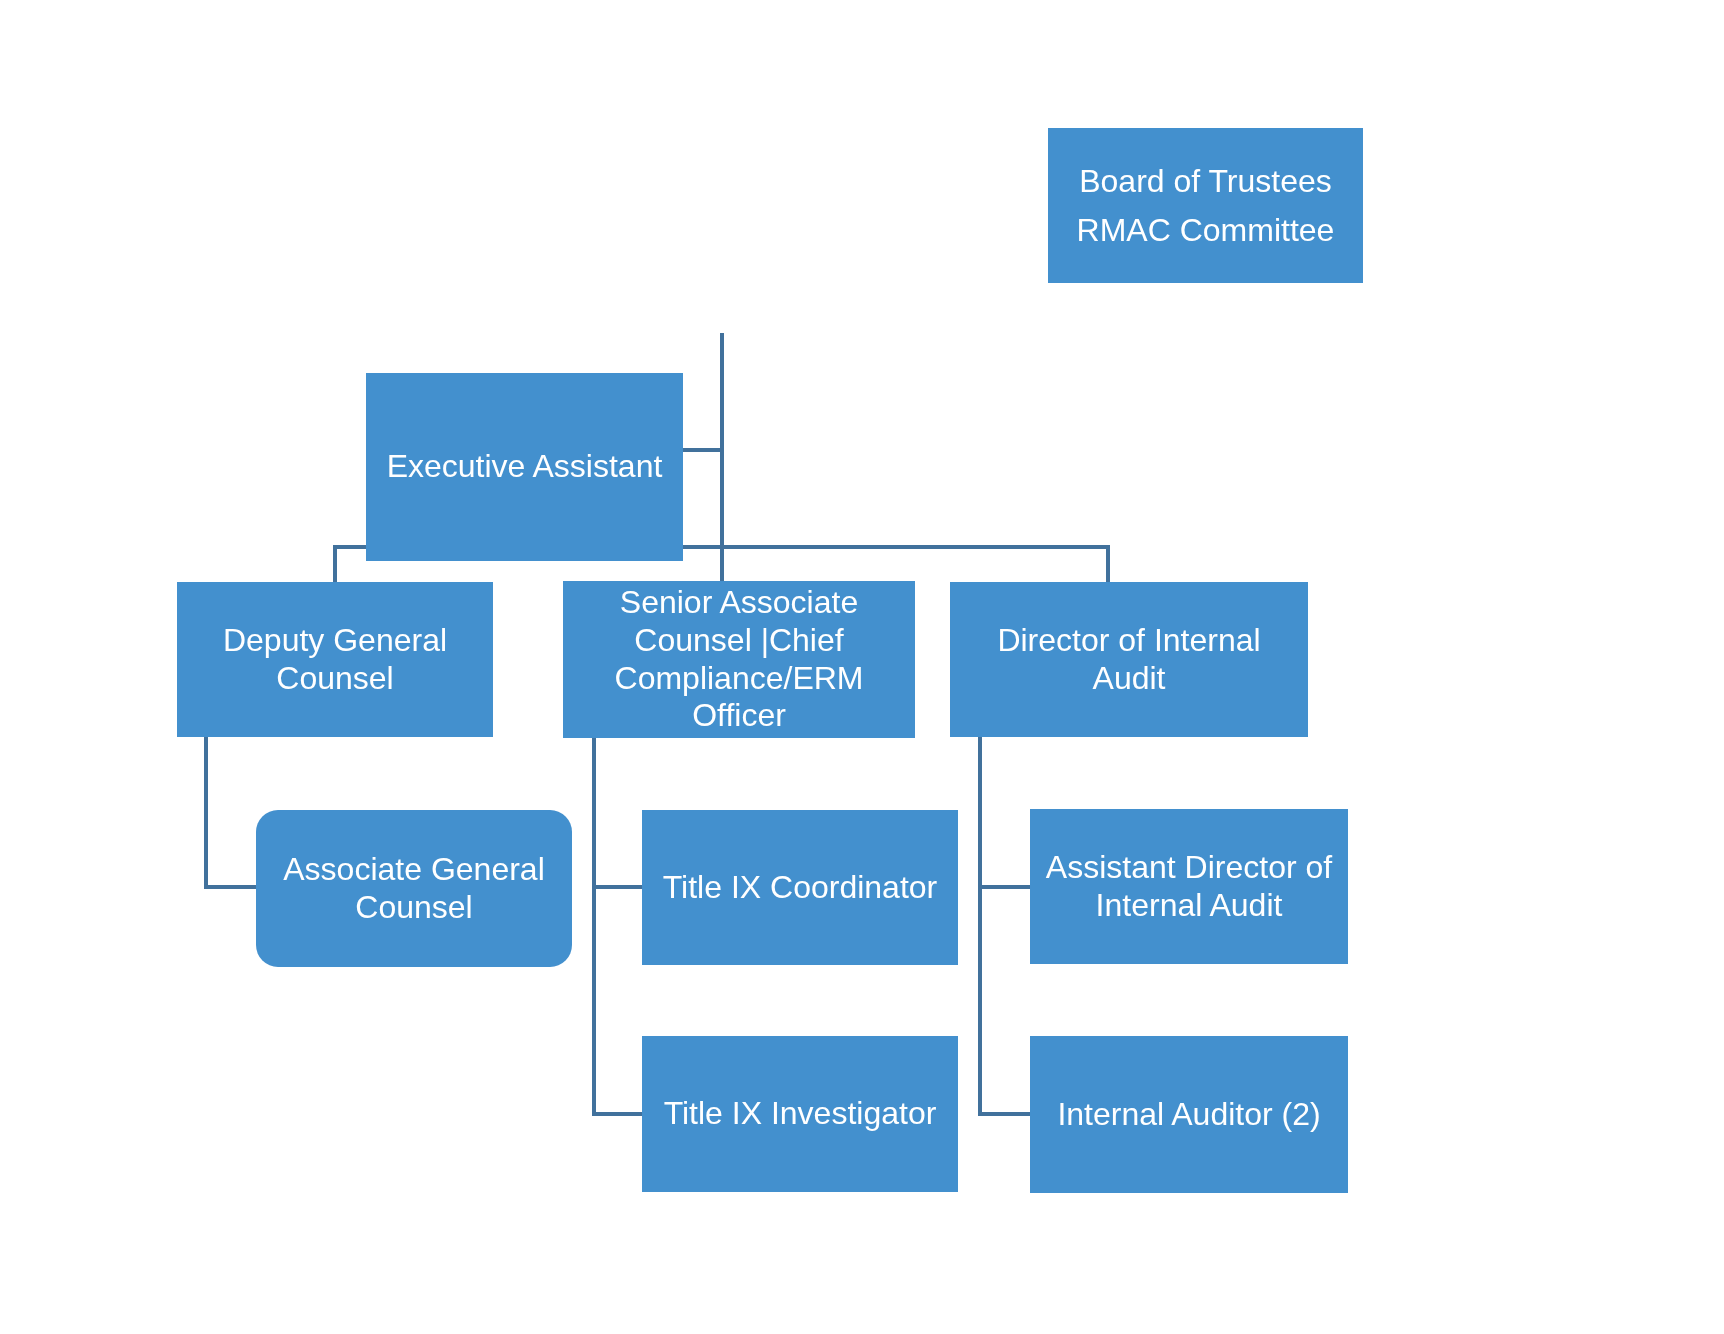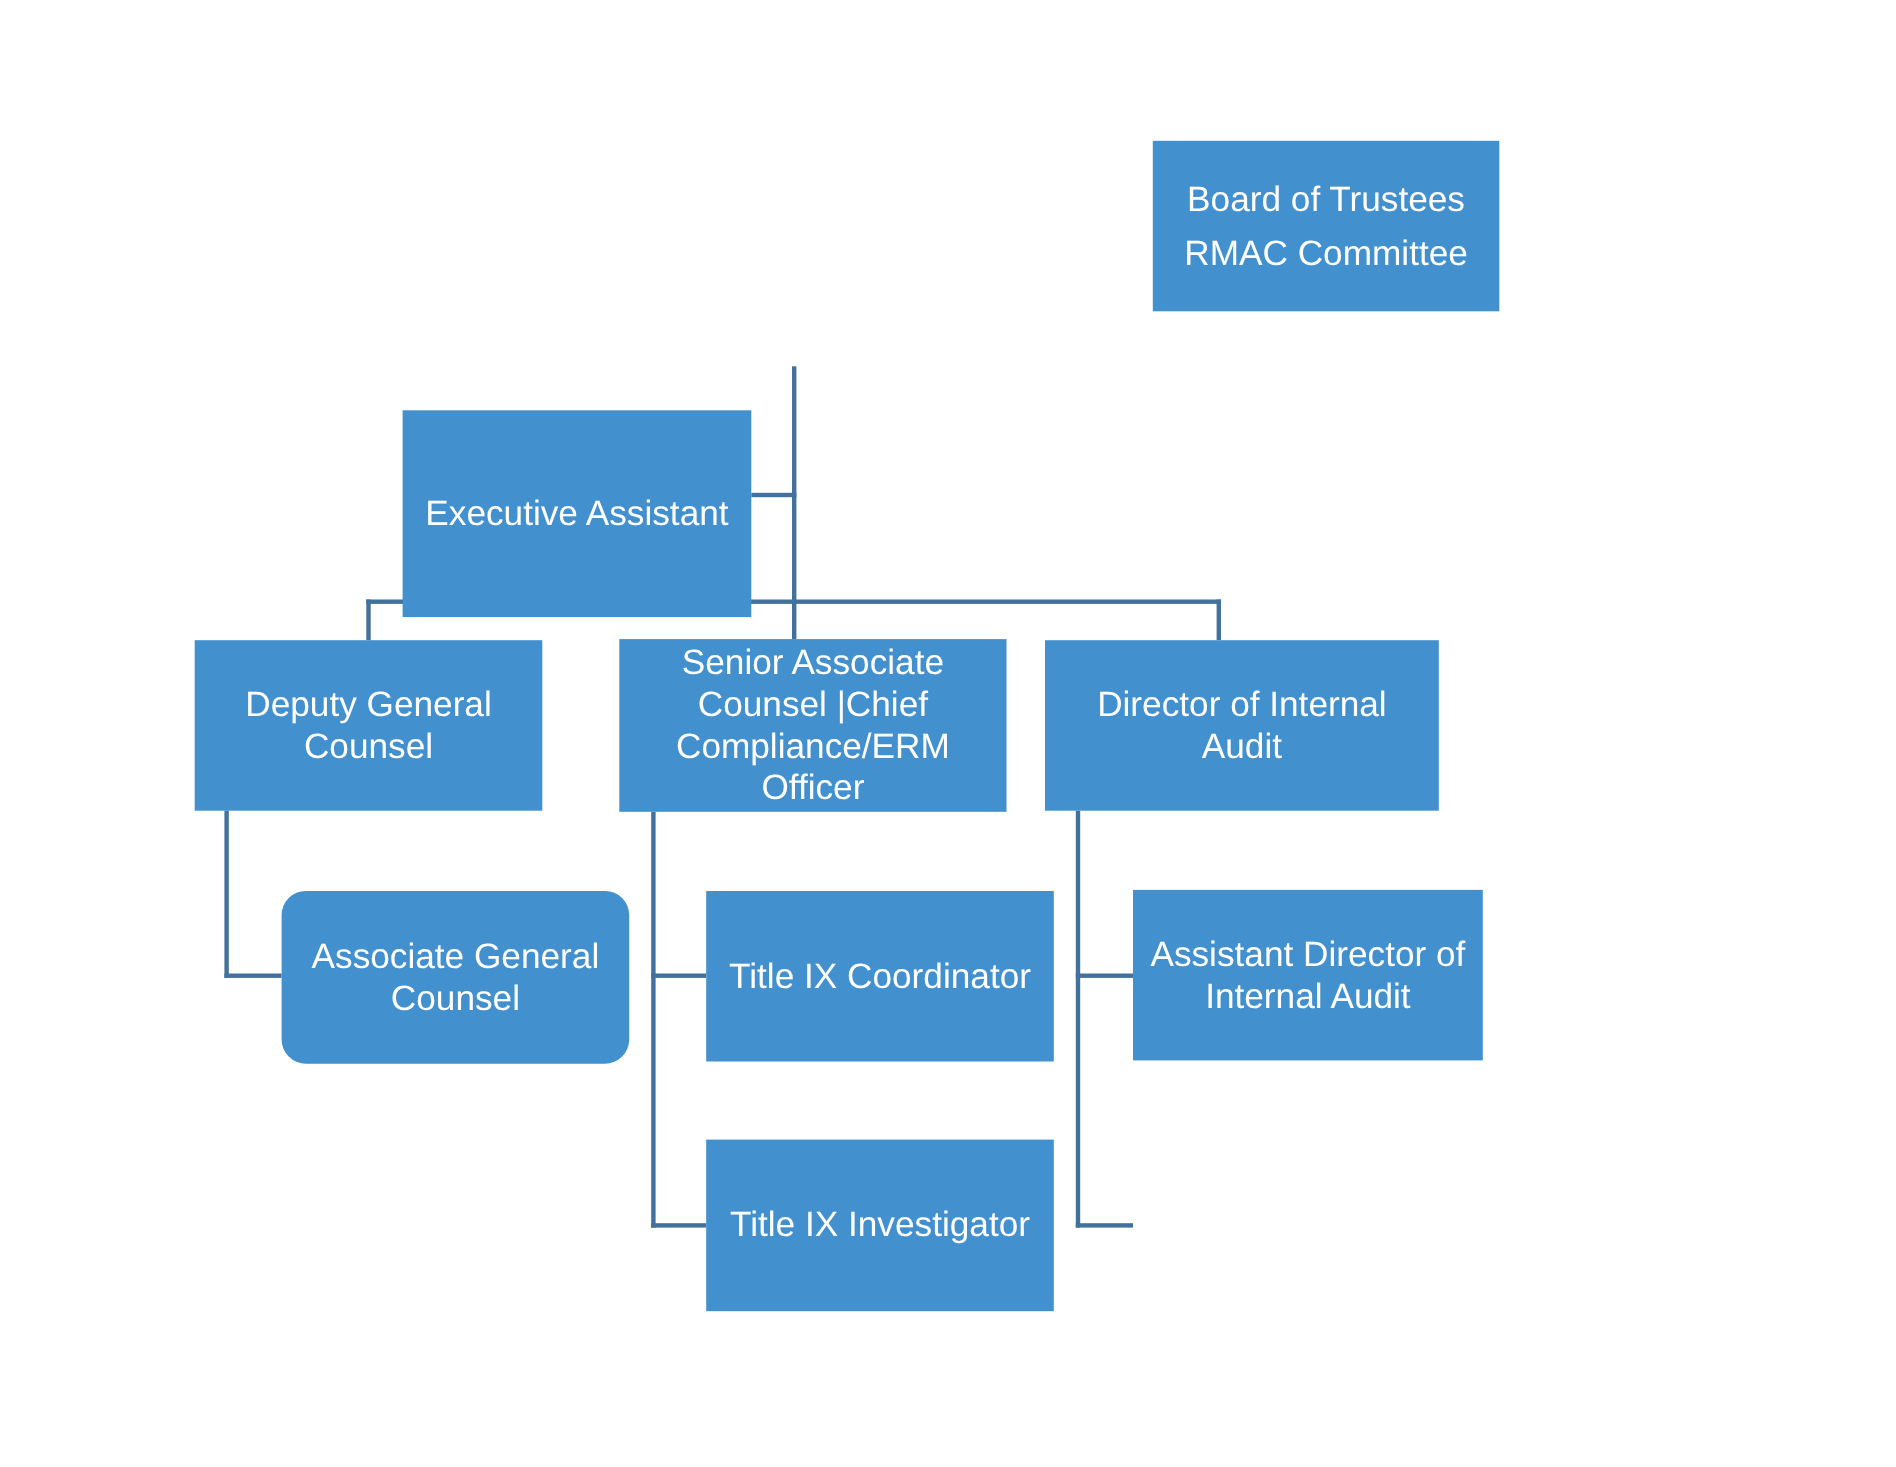--- a/index.html
+++ b/index.html
@@ -80,14 +80,15 @@
   <div class="node" style="left:256px; top:810px; width:316px; height:157px;border-radius:22px;">Associate General
 Counsel</div>
 
   <div class="node" style="left:642px; top:810px; width:316px; height:155px;">Title IX Coordinator</div>
 
   <div class="node" style="left:1030px; top:809px; width:318px; height:155px;">Assistant Director of
 Internal Audit</div>
 
   <div class="node" style="left:642px; top:1036px; width:316px; height:156px;">Title IX Investigator</div>
 
+  <div class="node" style="left:1030px; top:1036px; width:318px; height:157px;">Internal Auditor (2)</div>
 
 </div>
 
 </body></html>

